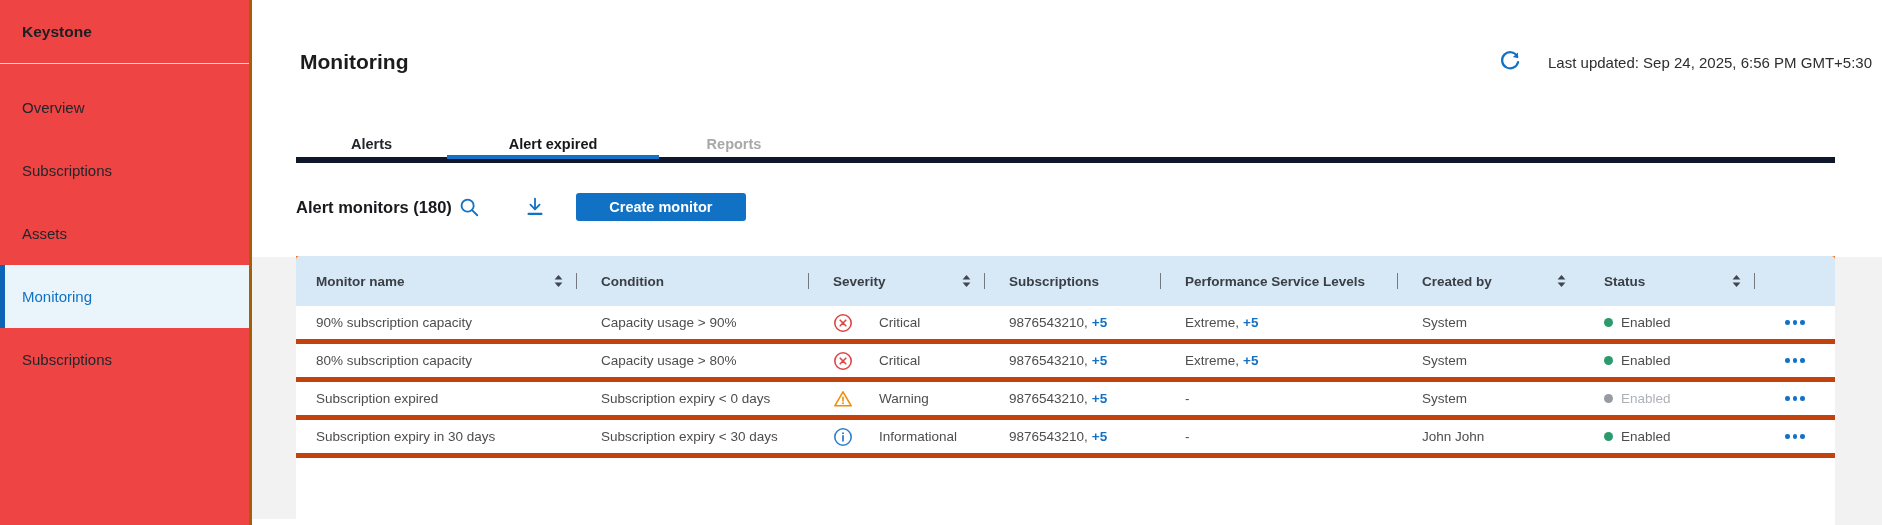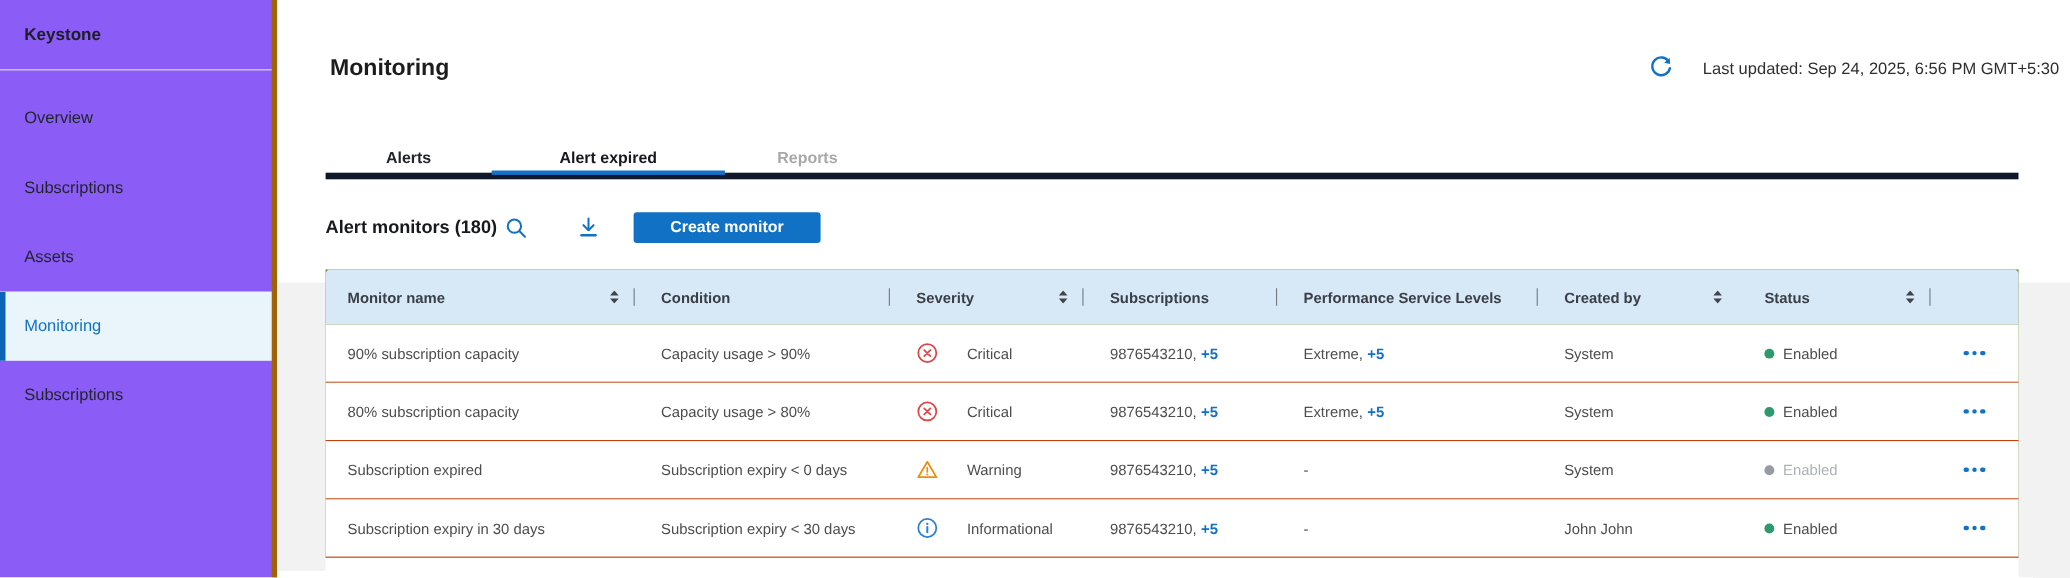--- a/index.html
+++ b/index.html
@@ -1,22 +1,22 @@
 <!DOCTYPE html>
 <html><head>
 <meta charset="utf-8">
 <style>
   * { box-sizing: border-box; margin: 0; padding: 0; }
   html,body { width:1882px; height:525px; background:#fff; overflow:hidden;
               font-family:"Liberation Sans","DejaVu Sans",sans-serif; }
   .app { width:1882px; height:525px; display:flex; background:#fff; }
 
   
-  .sidebar { width:252px; min-width:252px; height:100%; background:#8b5cf6;
-             border-right:5px solid #a16207; }
+  .sidebar { width:252px; min-width:252px; height:100%; background:#ef4444;
+             border-right:3px solid #a16207; }
   .brand { height:63px; display:flex; align-items:center; padding-left:22px;
            font-size:15.5px; font-weight:700; color:#1B1F24; }
   .sidebar-divider { height:1px; background:#E3E3E3; }
   .nav { margin-top:12px; }
   .nav-item { height:63px; display:flex; align-items:center; padding-left:22px;
               font-size:15px; color:#21262C; cursor:pointer; }
   .nav-item.active { background:#E9F4FB; box-shadow:inset 5px 0 0 #0B64B5;
                      color:#1172C5; }
 
   
@@ -47,30 +47,30 @@
   .tools .icon-btn + .icon-btn { margin-left:32px; }
   .create-btn { margin-left:24px; width:170px; height:28px; background:#1172C5;
                 color:#fff; font-size:14.5px; font-weight:600; border:none;
                 border-radius:3px; cursor:pointer;
                 font-family:"Liberation Sans","DejaVu Sans",sans-serif; }
 
   
   .gutter { position:absolute; background:#F2F2F3; top:257px; }
   .gutter.left  { left:0;  width:44px; height:262px; }
   .gutter.right { right:0; width:47px; height:268px; }
-  .table { margin:8px 47px 0 44px; position:relative; background:#4d7c0f;text-align:right; }
+  .table { margin:19px 47px 0 44px; position:relative; background:#f97316;text-align:right; }
   .thead, .trow { display:grid;
      grid-template-columns:281px 232px 176px 176px 237px 182px 175px 1fr; }
   .thead { height:50px; background:#D7E8F7; border-radius:4px 4px 0 0; }
   .th { position:relative; display:flex; align-items:center; height:100%;
         padding-left:24px; font-size:13.5px; font-weight:700; color:#3A3E45; }
   .th.c1 { padding-left:20px; }
   .sort { margin-left:auto; margin-right:14px; display:flex; cursor:pointer; }
   .vdiv { position:absolute; right:0; top:17px; bottom:17px; width:1px; background:#75797E; }
-  .trow { height:53px; border-bottom:1px solid #c2410c; background:#fff; }
+  .trow { height:38px; border-bottom:5px solid #c2410c; background:#fff; }
   .td { display:flex; align-items:center; padding-left:24px; font-size:13.5px;
         color:#4D4D4D; gap:8px; }
   .td.c1 { padding-left:20px; }
   .td.c3 { gap:26px; }
   .td.c4, .td.c5 { gap:4px; }
   .td.c8 { justify-content:center; padding-left:0; }
   .more-link { color:#1270C8; font-weight:700; text-decoration:none; cursor:pointer; }
   .dot { width:9px; height:9px; border-radius:50%; background:#2C9A6C; }
   .dot.off { background:#979CA2; }
   .status-off { color:#ADB2B8; }

